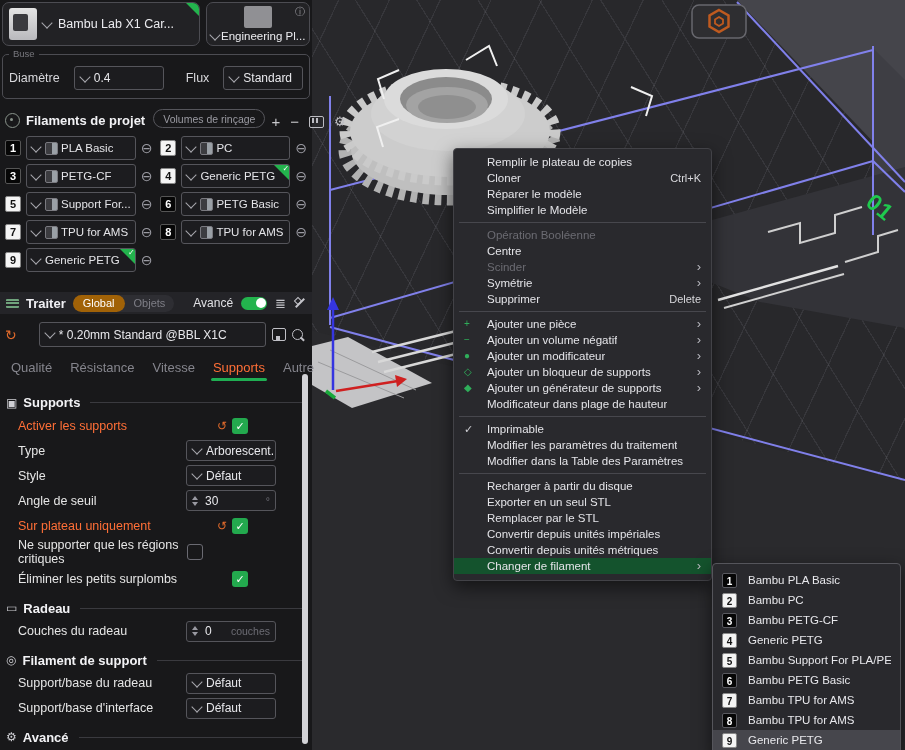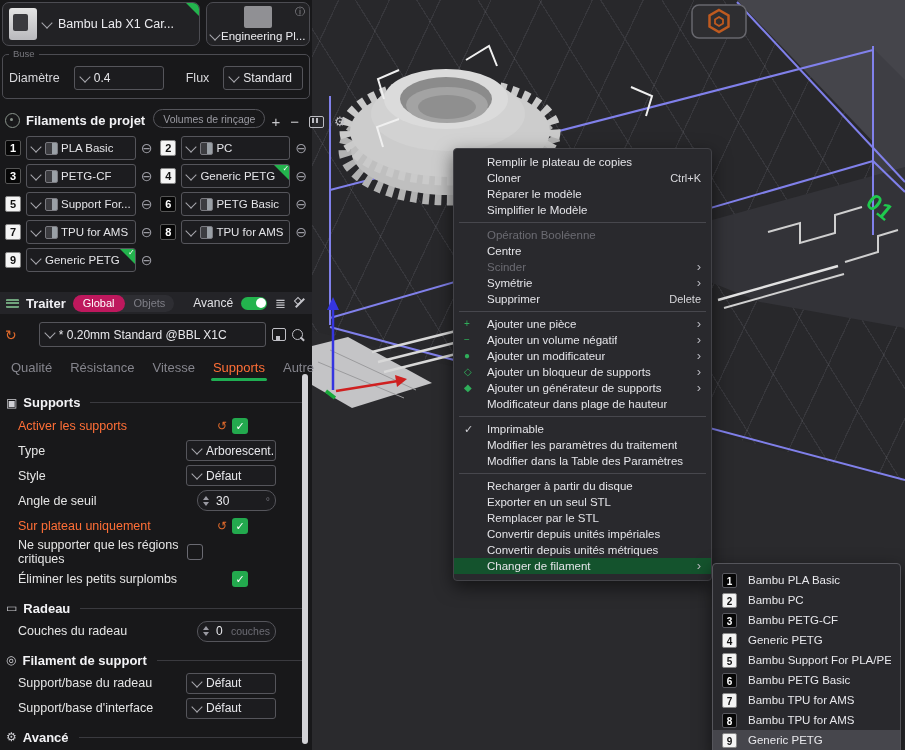--- a/index.html
+++ b/index.html
@@ -68,21 +68,21 @@
   .fname{font-size:11.5px;color:#e4e4e8;white-space:nowrap;overflow:hidden;text-overflow:ellipsis;}
   .fcorner{display:none;position:absolute;top:0;right:0;width:0;height:0;
     border-left:15px solid transparent;border-top:15px solid #23b34d;}
   .fcorner::after{content:"✓";position:absolute;top:-16px;right:0px;font-size:8px;color:#fff;}
   .fslot.selected .fcorner{display:block;}
   .fminus{color:#9a9aa2;font-size:14px;flex:none;line-height:14px;}
   .process-bar{margin-top:12px;background:#242428;height:22px;display:flex;align-items:center;gap:7px;padding:0 6px;}
   .icon-layers{width:13px;height:9px;flex:none;background:repeating-linear-gradient(0deg,#6fa37c 0 2px,transparent 2px 3.5px);border-radius:1px;}
   .proc-title{font-weight:bold;font-size:13px;color:#f0f0f4;}
   .scope{display:flex;align-items:center;background:#2e2e33;border-radius:10px;font-size:11px;height:17px;}
-  .scope-global{background:#be185d;color:#fff;border-radius:10px;padding:1.5px 10px;height:14px;line-height:14px;}
+  .scope-global{background:#a16207;color:#fff;border-radius:10px;padding:1.5px 10px;height:14px;line-height:14px;}
   .scope-objects{color:#7e7e86;padding:0 9px;}
   .proc-right{margin-left:auto;display:flex;align-items:center;gap:8px;}
   .adv-label{font-size:12px;color:#e0e0e4;}
   .toggle{width:26px;height:13px;background:#23b34d;border-radius:7px;position:relative;flex:none;}
   .toggle::after{content:"";position:absolute;right:1.5px;top:1.5px;width:10px;height:10px;border-radius:50%;background:#fff;}
   .icon-list{color:#c4c4ca;font-size:13px;line-height:13px;}
   .icon-wand{width:12px;height:12px;position:relative;}
   .icon-wand::before{content:"";position:absolute;left:5px;top:0;width:2px;height:12px;background:#c4c4ca;transform:rotate(45deg);}
   .icon-wand::after{content:"";position:absolute;left:1px;top:1px;width:4px;height:4px;border:1.3px solid #c4c4ca;transform:rotate(45deg);}
   .preset-row{display:flex;align-items:center;gap:6px;padding:8px 5px 6px;}
@@ -105,21 +105,21 @@
   .slabel{flex:1;font-size:12.5px;color:#e5e5e5;padding-right:4px;}
   .slabel.modified{color:#ff6f37;}
   .slabel.wrap{max-width:165px;line-height:1.15;}
   .undo-ic{color:#e06a2b;font-size:12px;margin-right:5px;flex:none;}
   .cbx{width:16px;height:16px;border-radius:3px;flex:none;box-sizing:border-box;}
   .cbx.on{background:#23a94e;color:#fff;font-size:11px;text-align:center;line-height:16px;}
   .cbx.off{border:1px solid #6a6a72;background:transparent;}
   .ctl-right{margin-right:32px;display:flex;align-items:center;}
   .ctl-right-cb{margin-right:60px;display:flex;align-items:center;}
   .sdrop{width:90px;height:21px;box-sizing:border-box;}
-  .spin{width:79px;height:21px;box-sizing:border-box;justify-content:flex-start;border-radius:10px;}
+  .spin{width:90px;height:21px;box-sizing:border-box;justify-content:flex-start;}
   .spin-arrows{display:flex;flex-direction:column;gap:2px;margin-right:4px;}
   .spin-arrows i{width:0;height:0;border-left:3.5px solid transparent;border-right:3.5px solid transparent;display:block;}
   .spin-up{border-bottom:4px solid #9a9aa2;}
   .spin-down{border-top:4px solid #9a9aa2;}
   .unit{margin-left:auto;color:#6c6c74;font-size:10.5px;}
   .scrollbar{position:absolute;left:302px;top:374px;width:6px;height:370px;background:#d2d2d6;border-radius:3px;}
   
   .ctx-menu{position:absolute;left:453px;top:148px;width:259px;z-index:20;background:#29292d;
     border:1px solid #424247;border-radius:4px;box-shadow:0 6px 18px rgba(0,0,0,.55);
     padding:5px 0 6px;box-sizing:border-box;}

